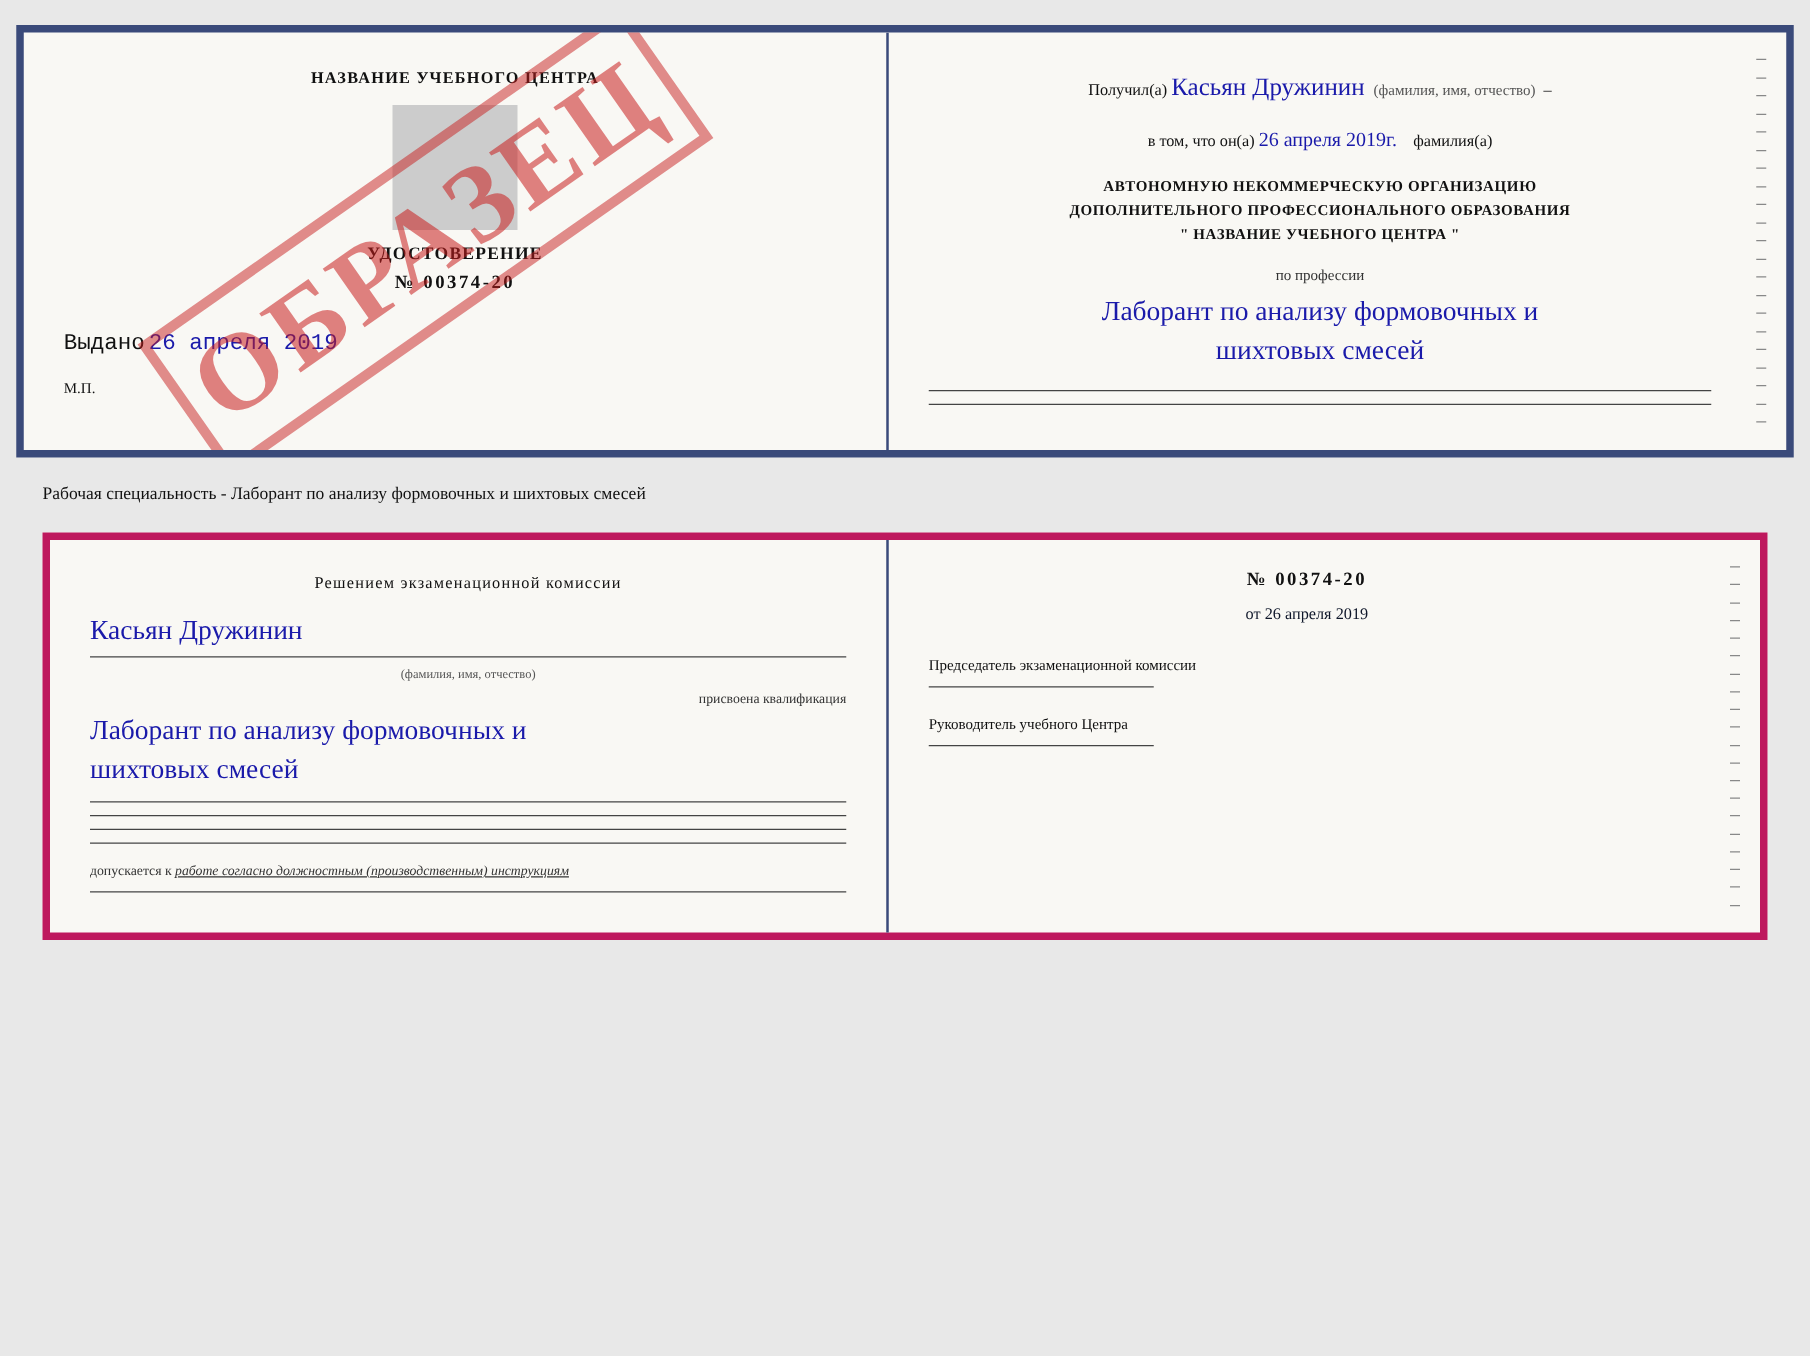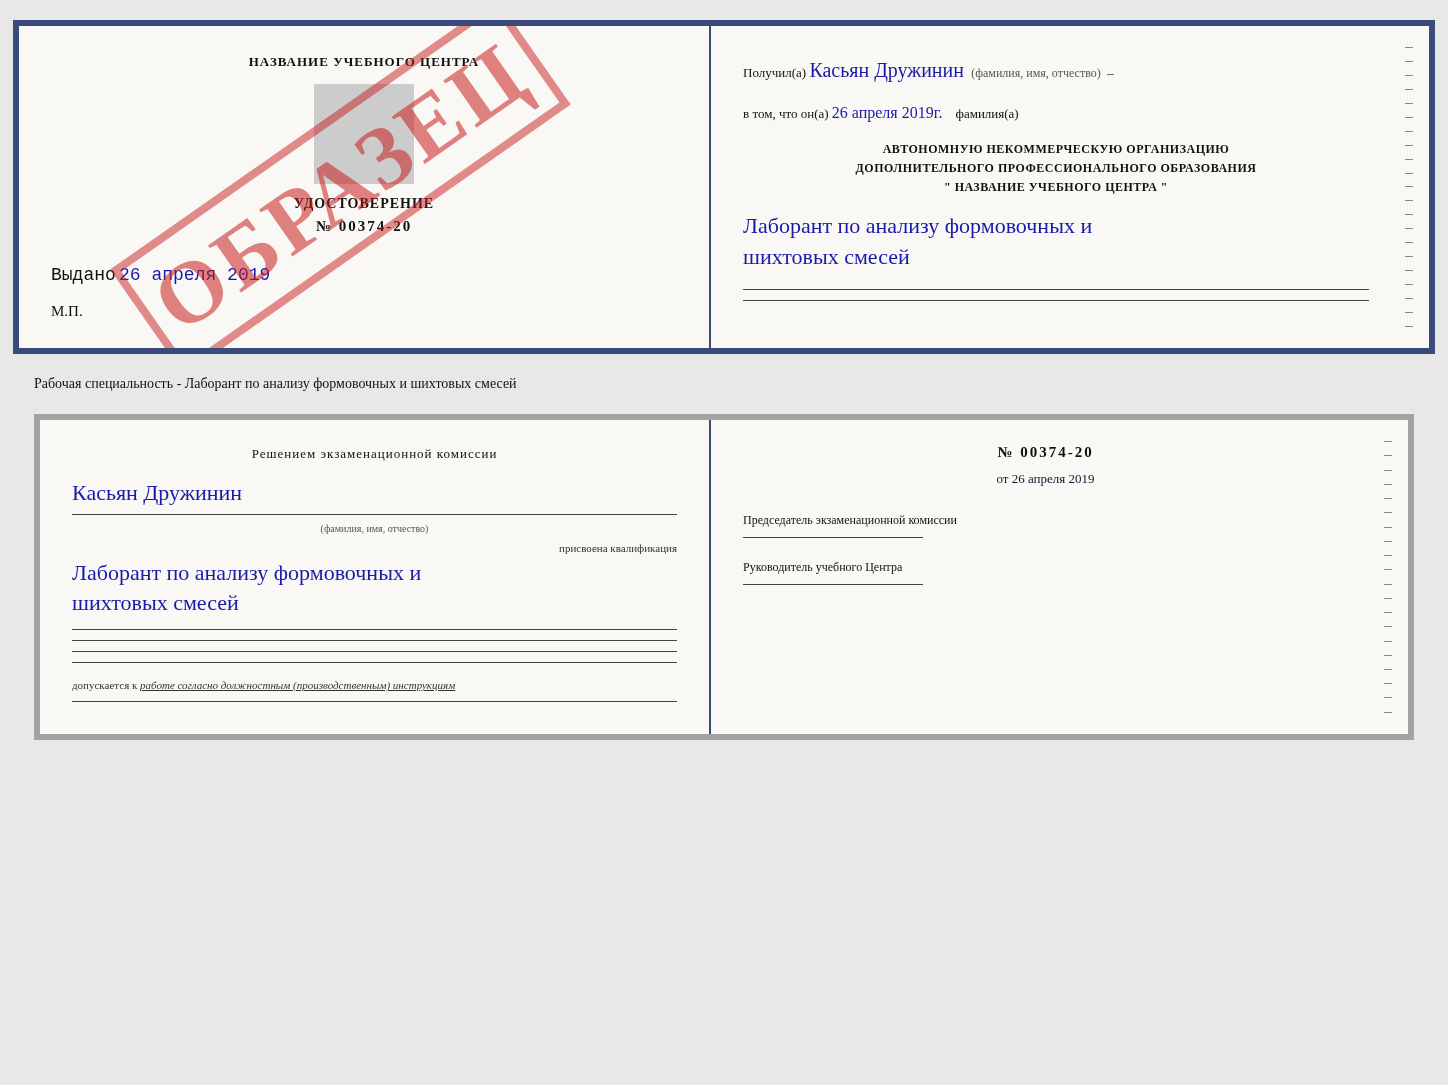--- a/index.html
+++ b/index.html
@@ -77,21 +77,21 @@
       color: #111;
       margin-top: 10px;
     }
 
     .cert-issued span {
       font-family: Liberation Mono, monospace;
       font-size: 18px;
     }
 
     .mp-label {
-      font-size: 15px;
+      font-size: 12px;
       margin-top: 18px;
       color: #111;
     }
 
     
     .watermark {
       position: absolute;
       top: 50%;
       left: 50%;
       transform: translate(-55%, -50%) rotate(-35deg);
@@ -106,20 +106,21 @@
       padding: 6px 12px;
       white-space: nowrap;
     }
 
     
     .right-row {
       font-size: 13px;
       color: #111;
       margin-bottom: 14px;
       line-height: 1.6;
+      text-align: center;
     }
 
     .right-row .label-text {
       font-size: 13px;
     }
 
     .handwritten {
       font-family: 'Brush Script MT', cursive;
       font-size: 20px;
       color: #1a1aaa;
@@ -153,21 +154,21 @@
     .specialty-line {
       font-size: 14px;
       color: #111;
       width: 1380px;
       padding: 4px 0;
     }
 
     
     .bottom-doc {
       background: #f9f8f4;
-      border: 6px solid #a3a3a3;
+      border: 6px solid #be185d;
       width: 1380px;
       display: flex;
     }
 
     .bottom-left, .bottom-right {
       flex: 1;
       padding: 24px 32px;
       position: relative;
     }
 
@@ -306,20 +307,21 @@
       <span class="label-text">фамилия(а)</span>
     </div>
 
     <div class="right-row center-text">
       <div>АВТОНОМНУЮ НЕКОММЕРЧЕСКУЮ ОРГАНИЗАЦИЮ</div>
       <div>ДОПОЛНИТЕЛЬНОГО ПРОФЕССИОНАЛЬНОГО ОБРАЗОВАНИЯ</div>
       <div>"   НАЗВАНИЕ УЧЕБНОГО ЦЕНТРА   "</div>
     </div>
 
     <div class="right-row">
+      <div class="profession-line">по профессии</div>
       <div class="handwritten-large">Лаборант по анализу формовочных и</div>
       <div class="handwritten-large">шихтовых смесей</div>
     </div>
 
     <div style="margin-top: 16px;">
       <div class="line-rule"></div>
       <div class="line-rule" style="margin-top:10px;"></div>
     </div>
   </div>
 

